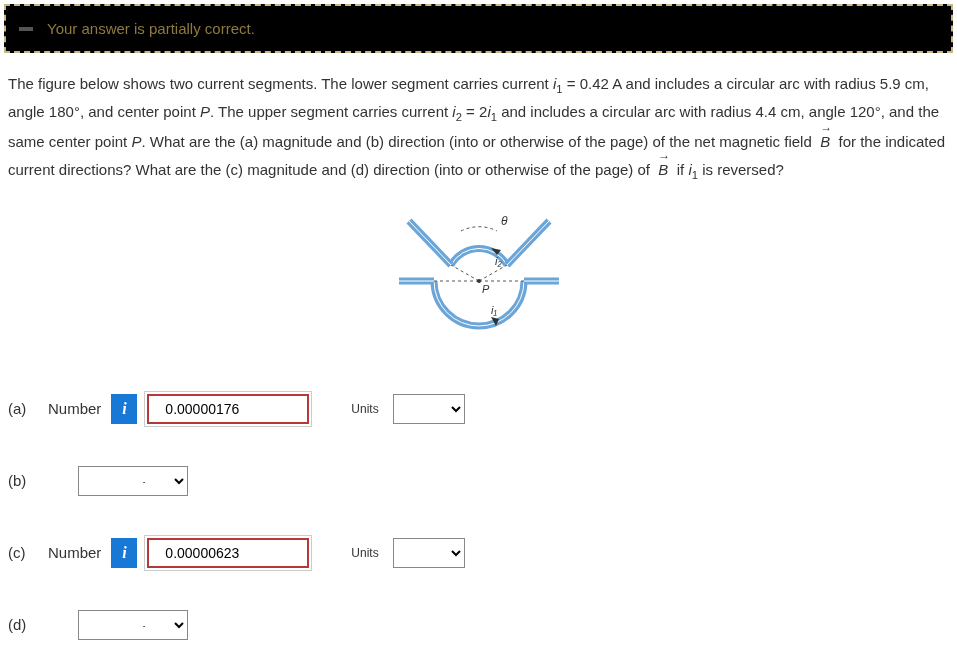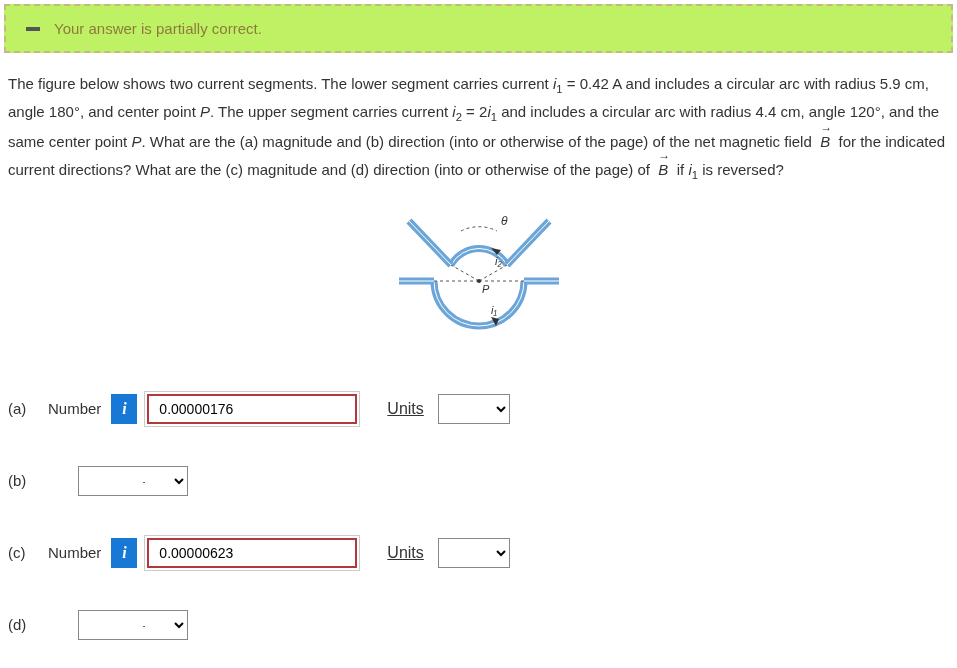--- a/index.html
+++ b/index.html
@@ -7,22 +7,22 @@
     margin: 0;
     padding: 4px;
     font-family: "Segoe UI", Arial, sans-serif;
     font-size: 15px;
     color: #333;
     background: #fff;
     width: 957px;
   }
   .feedback-banner {
     border: 2px dashed #c6b886;
-    background: #bef264;
-    padding: 14px 20px;
+    background: #000000;
+    padding: 14px 13px;
     display: flex;
     align-items: center;
     gap: 14px;
     margin-bottom: 18px;
   }
   .minus-icon {
     width: 14px;
     height: 4px;
     background: #555;
     flex-shrink: 0;
@@ -82,33 +82,32 @@
     font-family: Georgia, serif;
     font-weight: bold;
     font-style: italic;
     font-size: 16px;
     display: inline-flex;
     align-items: center;
     justify-content: center;
     flex-shrink: 0;
   }
   .num-input {
-    width: 210px;
+    width: 162px;
     height: 30px;
     border: 2px solid #b23a3a;
     outline: 1px solid #ccc;
     outline-offset: 2px;
-    padding: 0 10px;
+    padding: 0 16px;
     font-size: 14px;
     font-family: inherit;
   }
   .units-label {
-    margin-left: 20px;
-    font-size: 16px;
-    text-decoration: underline;
+    margin-left: 32px;
+    font-size: 12px;
   }
   .unit-select, .dir-select {
     height: 30px;
     border: 1px solid #888;
     padding: 12px 6px;
     font-size: 14px;
     font-family: inherit;
     background: #fff;
   }
   .unit-select { width: 72px; margin-left: 4px; }

